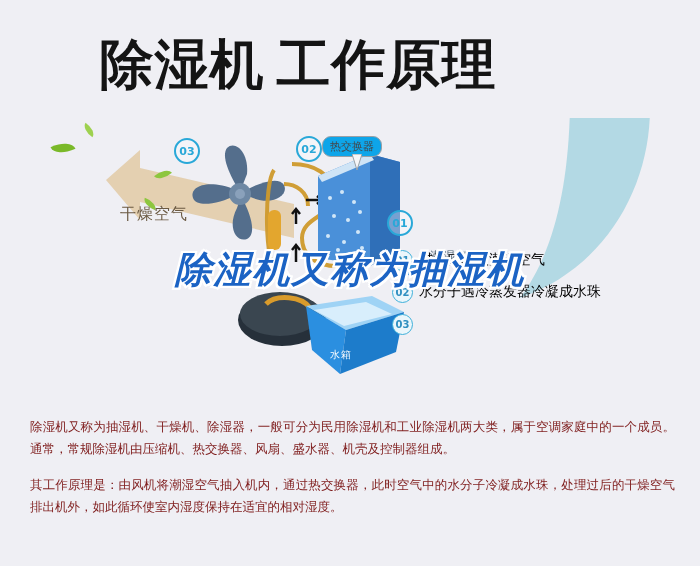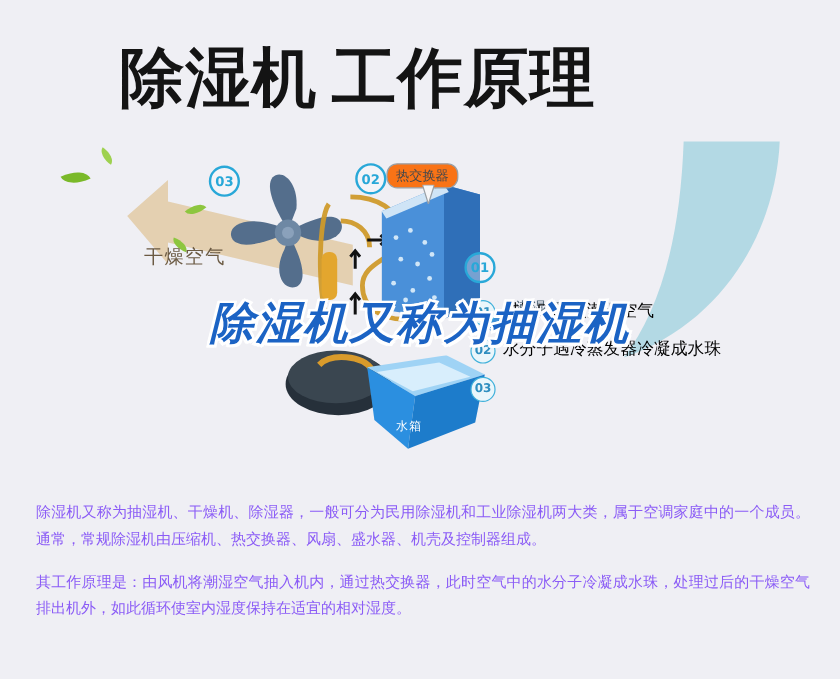--- a/index.html
+++ b/index.html
@@ -65,21 +65,21 @@
     background:rgba(255,255,255,.35);
   }
   .badge.b03{left:174px;top:20px;}
   .badge.b02{left:296px;top:18px;}
   .badge.b01{left:387px;top:92px;}
 
   
   .callout{
     position:absolute;left:322px;top:18px;
     padding:2px 7px;border:1px solid #9aa0a6;border-radius:9px;
-    background:#f97316;font-size:11px;color:#44484c;white-space:nowrap;
+    background:#0ea5e9;font-size:11px;color:#44484c;white-space:nowrap;
     font-family:"DejaVu Sans","Liberation Sans",sans-serif;
   }
   .callout-tail{
     position:absolute;left:352px;top:36px;width:10px;height:16px;
   }
 
   .fan{position:absolute;left:185px;top:22px;width:110px;height:110px;}
   .coils{position:absolute;left:262px;top:36px;width:90px;height:130px;}
   .evap{position:absolute;left:318px;top:36px;width:82px;height:120px;}
   .inlet-arrow{position:absolute;left:392px;top:136px;width:52px;height:22px;}
@@ -113,21 +113,21 @@
     text-shadow:
        2px 0 0 #fff, -2px 0 0 #fff, 0 2px 0 #fff, 0 -2px 0 #fff,
        2px 2px 0 #fff, -2px -2px 0 #fff, 2px -2px 0 #fff, -2px 2px 0 #fff;
   }
   .wm-line{display:block;white-space:nowrap;}
 
   
   .copy{position:absolute;left:30px;top:416px;width:645px;}
   .copy p{
     margin:0 0 6px 0;
-    font-size:12.5px;line-height:22px;color:#8b5cf6;
+    font-size:12.5px;line-height:22px;color:#7f1d1d;
     font-family:"DejaVu Sans","Liberation Sans",sans-serif;
     text-align:justify;
   }
   .copy p.para2{margin-top:14px;}
 </style>
 </head>
 <body>
 
 <div class="page">
 

